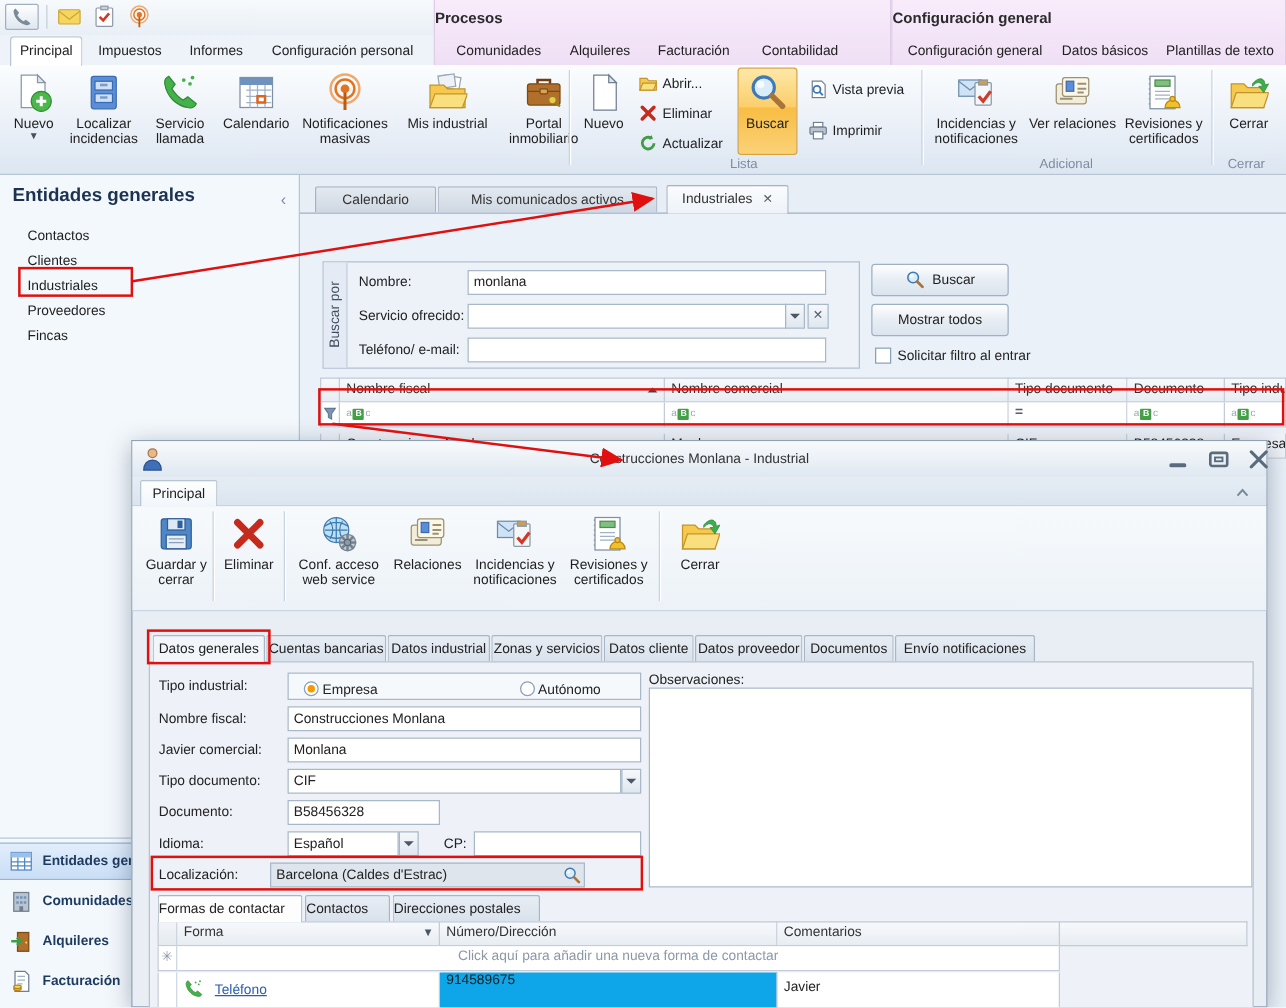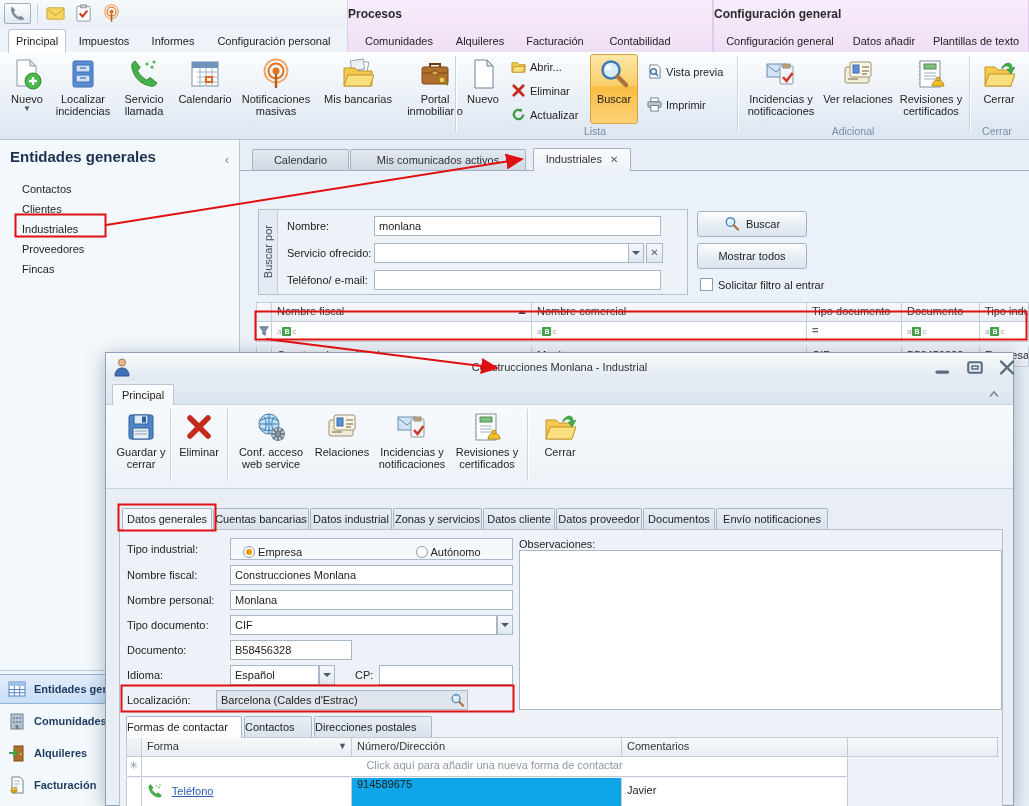--- a/index.html
+++ b/index.html
@@ -118,21 +118,21 @@
   <div class="ctxgrp" style="left:347px;width:366px">
     <div class="ctxcap">Procesos</div>
     <span class="ctxtab" style="left:8px;width:86px">Comunidades</span>
     <span class="ctxtab" style="left:100px;width:64px">Alquileres</span>
     <span class="ctxtab" style="left:170px;width:74px">Facturación</span>
     <span class="ctxtab" style="left:250px;width:84px">Contabilidad</span>
   </div>
   <div class="ctxgrp" style="left:713px;width:316px">
     <div class="ctxcap">Configuración general</div>
     <span class="ctxtab" style="left:8px;width:116px">Configuración general</span>
-    <span class="ctxtab" style="left:130px;width:80px">Datos añadir</span>
+    <span class="ctxtab" style="left:130px;width:80px">Datos básicos</span>
     <span class="ctxtab" style="left:212px;width:100px">Plantillas de texto</span>
   </div>
 
   <span class="rtab active" style="left:8px;width:56px">Principal</span>
   <span class="rtab" style="left:70px;width:68px">Impuestos</span>
   <span class="rtab" style="left:142px;width:62px">Informes</span>
   <span class="rtab" style="left:208px;width:132px">Configuración personal</span>
 
   <div class="ribbon">
     <div class="bigbtn" style="left:4px;width:46px">
@@ -194,21 +194,21 @@
     </div>
     <div class="bigbtn" style="left:316px;width:84px">
       <span class="ic32">
           <svg viewBox="0 0 32 32">
             <rect x="13" y="3" width="13" height="10" fill="#fff" stroke="#97a5b4" transform="rotate(10 19 8)"></rect>
             <rect x="9" y="2" width="13" height="10" fill="#eef2f6" stroke="#97a5b4" transform="rotate(-8 15 7)"></rect>
             <path d="M2 10h11l3 3h14v15H2z" fill="#f6c94e" stroke="#c1952c"></path>
             <path d="M2 28l4-11h26l-4 11z" fill="#fadf7f" stroke="#c1952c"></path>
           </svg>
         </span>
-      <span>Mis bancarias</span>
+      <span>Mis industrial</span>
     </div>
     <div class="bigbtn" style="left:402px;width:66px">
       <span class="ic32">
           <svg viewBox="0 0 32 32">
             <path d="M11 9V6h10v3" fill="none" stroke="#6e3d12" stroke-width="2"></path>
             <rect x="3" y="9" width="26" height="17" rx="2" fill="#b06f2c" stroke="#7c4a14"></rect>
             <path d="M3 15h26" stroke="#7c4a14"></path>
             <rect x="13" y="13" width="6" height="4" rx="1" fill="#d9a254" stroke="#7c4a14"></rect>
             <circle cx="23" cy="22" r="3" fill="#e9c94e" stroke="#9a7d20"></circle>
             <path d="M25 24l4 3" stroke="#9a7d20" stroke-width="2"></path>
@@ -586,21 +586,21 @@
     <div class="ftab" style="left:610px;width:112px">Envío notificaciones</div>
 
     <div class="fpanel">
       <span class="flabel" style="left:7px;top:9px">Tipo industrial:</span>
       <div class="tbx" style="left:110px;top:8px;width:283px;height:22px;background:#f6f9fc">
         <span class="abs" style="left:12px;top:4px"><span class="radio sel"></span> <span>Empresa</span></span>
         <span class="abs" style="left:185px;top:4px"><span class="radio"></span> <span>Autónomo</span></span>
       </div>
       <span class="flabel" style="left:7px;top:35px">Nombre fiscal:</span>
       <div class="tbx" style="left:110px;top:35px;width:283px">Construcciones Monlana</div>
-      <span class="flabel" style="left:7px;top:60px">Nombre personal:</span>
+      <span class="flabel" style="left:7px;top:60px">Javier comercial:</span>
       <div class="tbx" style="left:110px;top:60px;width:283px">Monlana</div>
       <span class="flabel" style="left:7px;top:85px">Tipo documento:</span>
       <div class="tbx" style="left:110px;top:85px;width:267px">CIF</div>
       <div class="ddbtn" style="left:377px;top:85px"></div>
       <span class="flabel" style="left:7px;top:110px">Documento:</span>
       <div class="tbx" style="left:110px;top:110px;width:122px">B58456328</div>
       <span class="flabel" style="left:7px;top:135px">Idioma:</span>
       <div class="tbx" style="left:110px;top:135px;width:89px">Español</div>
       <div class="ddbtn" style="left:199px;top:135px"></div>
       <span class="flabel" style="left:235px;top:135px">CP:</span>

